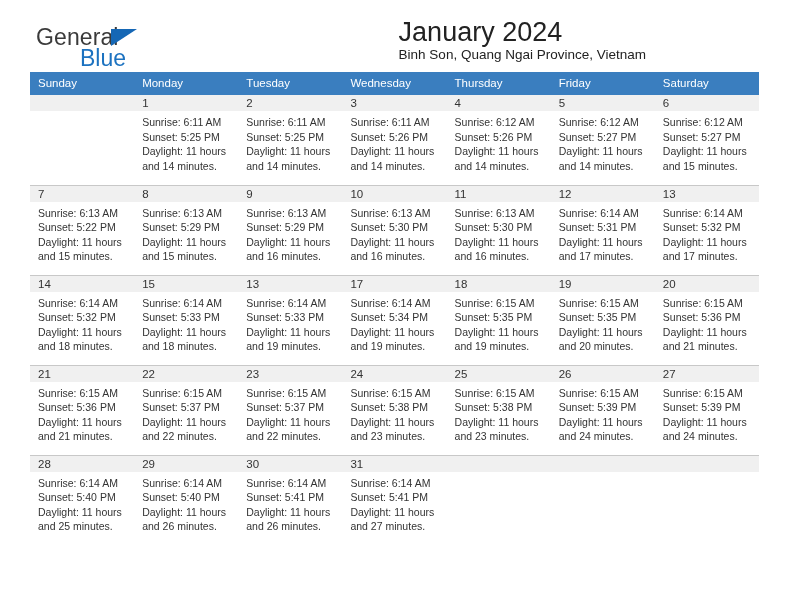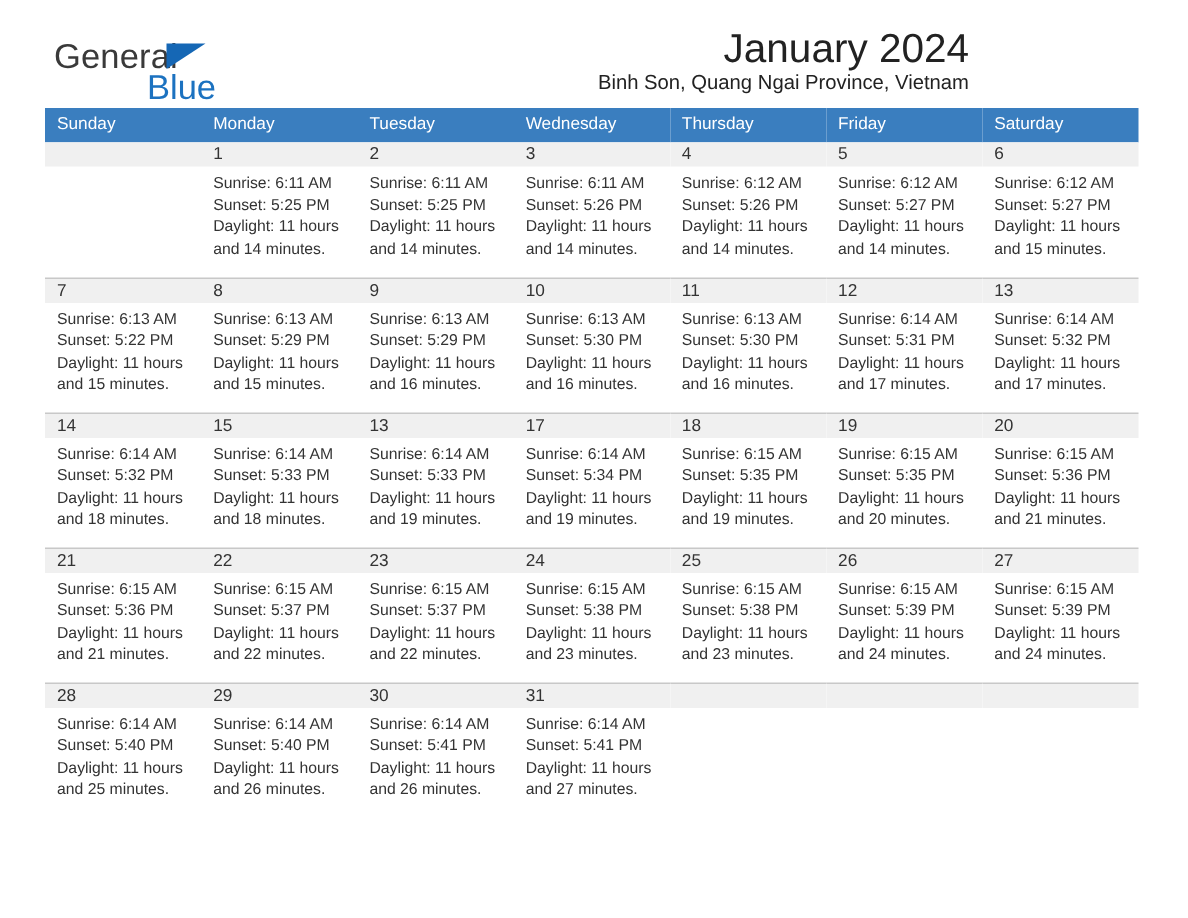--- a/index.html
+++ b/index.html
@@ -53,30 +53,29 @@
     position: absolute;
     left: 79px;
     top: 3px;
     width: 0;
     height: 0;
     border-left: 26px solid #1567b5;
     border-bottom: 17px solid transparent;
   }
   .brand-blue {
     position: absolute;
-    left: 66px;
+    left: 48px;
     top: 21px;
     font-size: 23px;
     color: #1c72c0;
     line-height: 1;
   }
 
   .titles {
     margin-top: 18px;
-    text-align: right;
   }
   .cal-title {
     font-size: 27px;
     color: #222222;
     line-height: 1.1;
     font-weight: normal;
     margin: 0;
   }
   .cal-subtitle {
     margin: 0 0 0 0;

